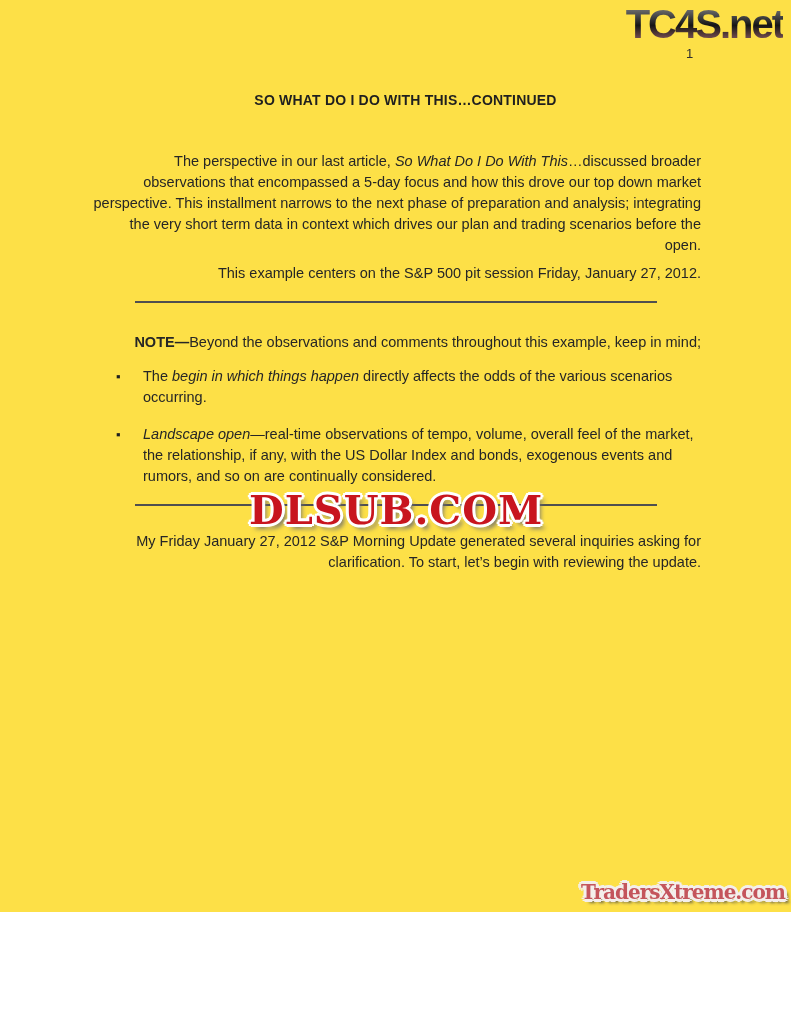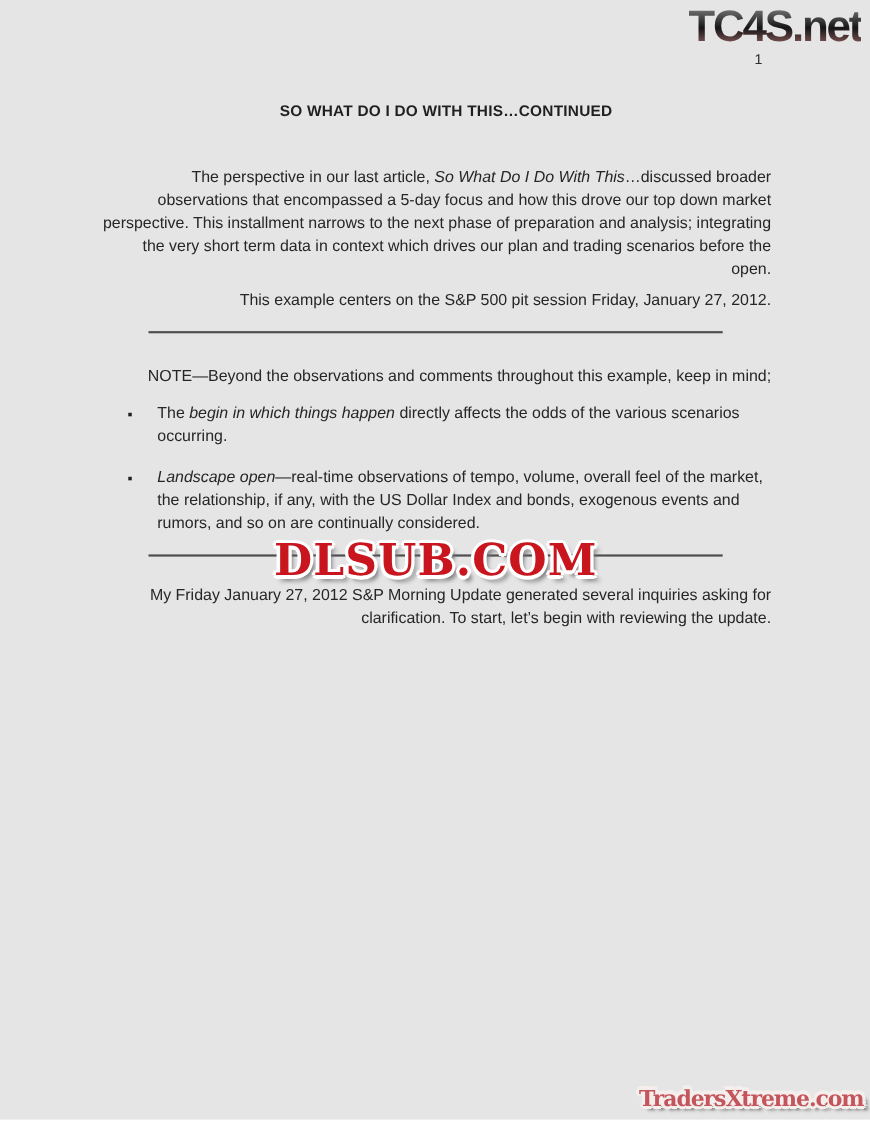--- a/index.html
+++ b/index.html
@@ -1,20 +1,20 @@
 <!DOCTYPE html>
 <html><head>
 <meta charset="utf-8">
 <style>
   html, body { margin: 0; padding: 0; background: #fff; }
   .page {
     position: relative;
     width: 791px;
-    height: 1018px;
-    background: #e5e5e5;
+    height: 912px;
+    background: #fde047;
     font-family: "Liberation Sans", sans-serif;
     color: #262626;
     overflow: hidden;
   }
 
   
   .tc4s-logo {
     position: absolute;
     top: 2px;
     right: 8px;
@@ -66,21 +66,21 @@
     margin-left: 42px;
   }
   .rule1 { margin-top: 17px; }
   .rule2 { margin-top: 17px; }
 
   .note {
     margin-top: 29px !important;
     padding-left: 40px;
     text-indent: -40px;
   }
-  .note b { font-weight: normal; }
+  .note b { font-weight: bold; }
 
   ul.bullets {
     list-style: none;
     margin: 13px 0 0 0;
     padding: 0;
   }
   ul.bullets li {
     position: relative;
     padding-left: 50px;
   }

